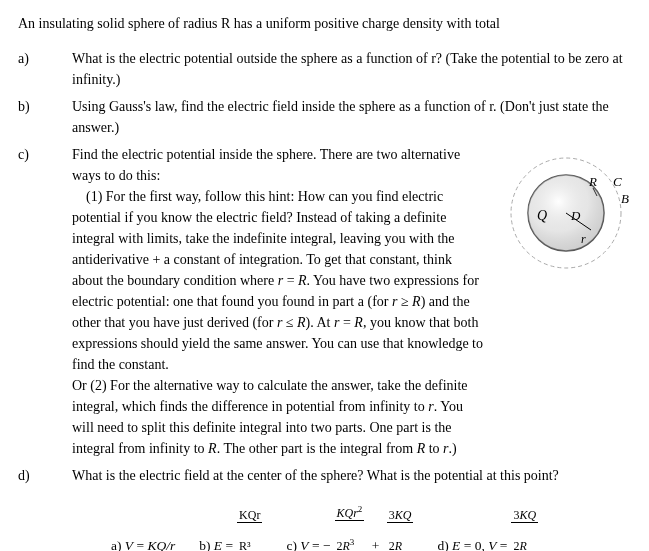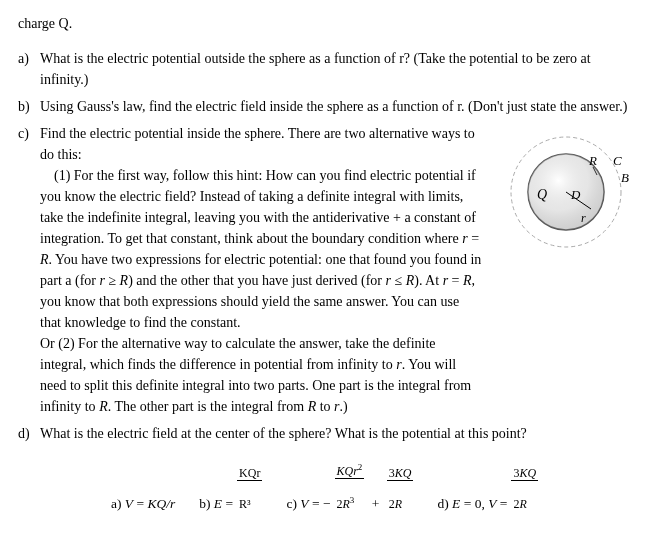--- a/index.html
+++ b/index.html
@@ -20,20 +20,21 @@
       display: flex;
       margin-bottom: 6px;
       line-height: 1.5;
     }
     .problem-list > li .label {
       min-width: 22px;
       font-weight: normal;
     }
     .content-block {
       flex: 1;
+      margin-left: 32px;
     }
     .part-c-content {
       display: flex;
       gap: 18px;
     }
     .part-c-text {
       flex: 1;
       line-height: 1.5;
     }
     .sphere-diagram {
@@ -74,21 +75,21 @@
     }
     .italic { font-style: italic; }
     sup { font-size: 0.75em; vertical-align: super; }
   </style>
 </head>
 <body>
 
 
 
 <div>
-  <p>charge Q.</p>
+  <p>An insulating solid sphere of radius R has a uniform positive charge density with total</p>
 </div>
 
 <br>
 
 <ul class="problem-list">
 
   <li>
     <span class="label">a)</span>
     <div class="content-block">
       <span>What is the electric potential outside the sphere as a function of r? (Take the potential to be zero at infinity.)</span>

